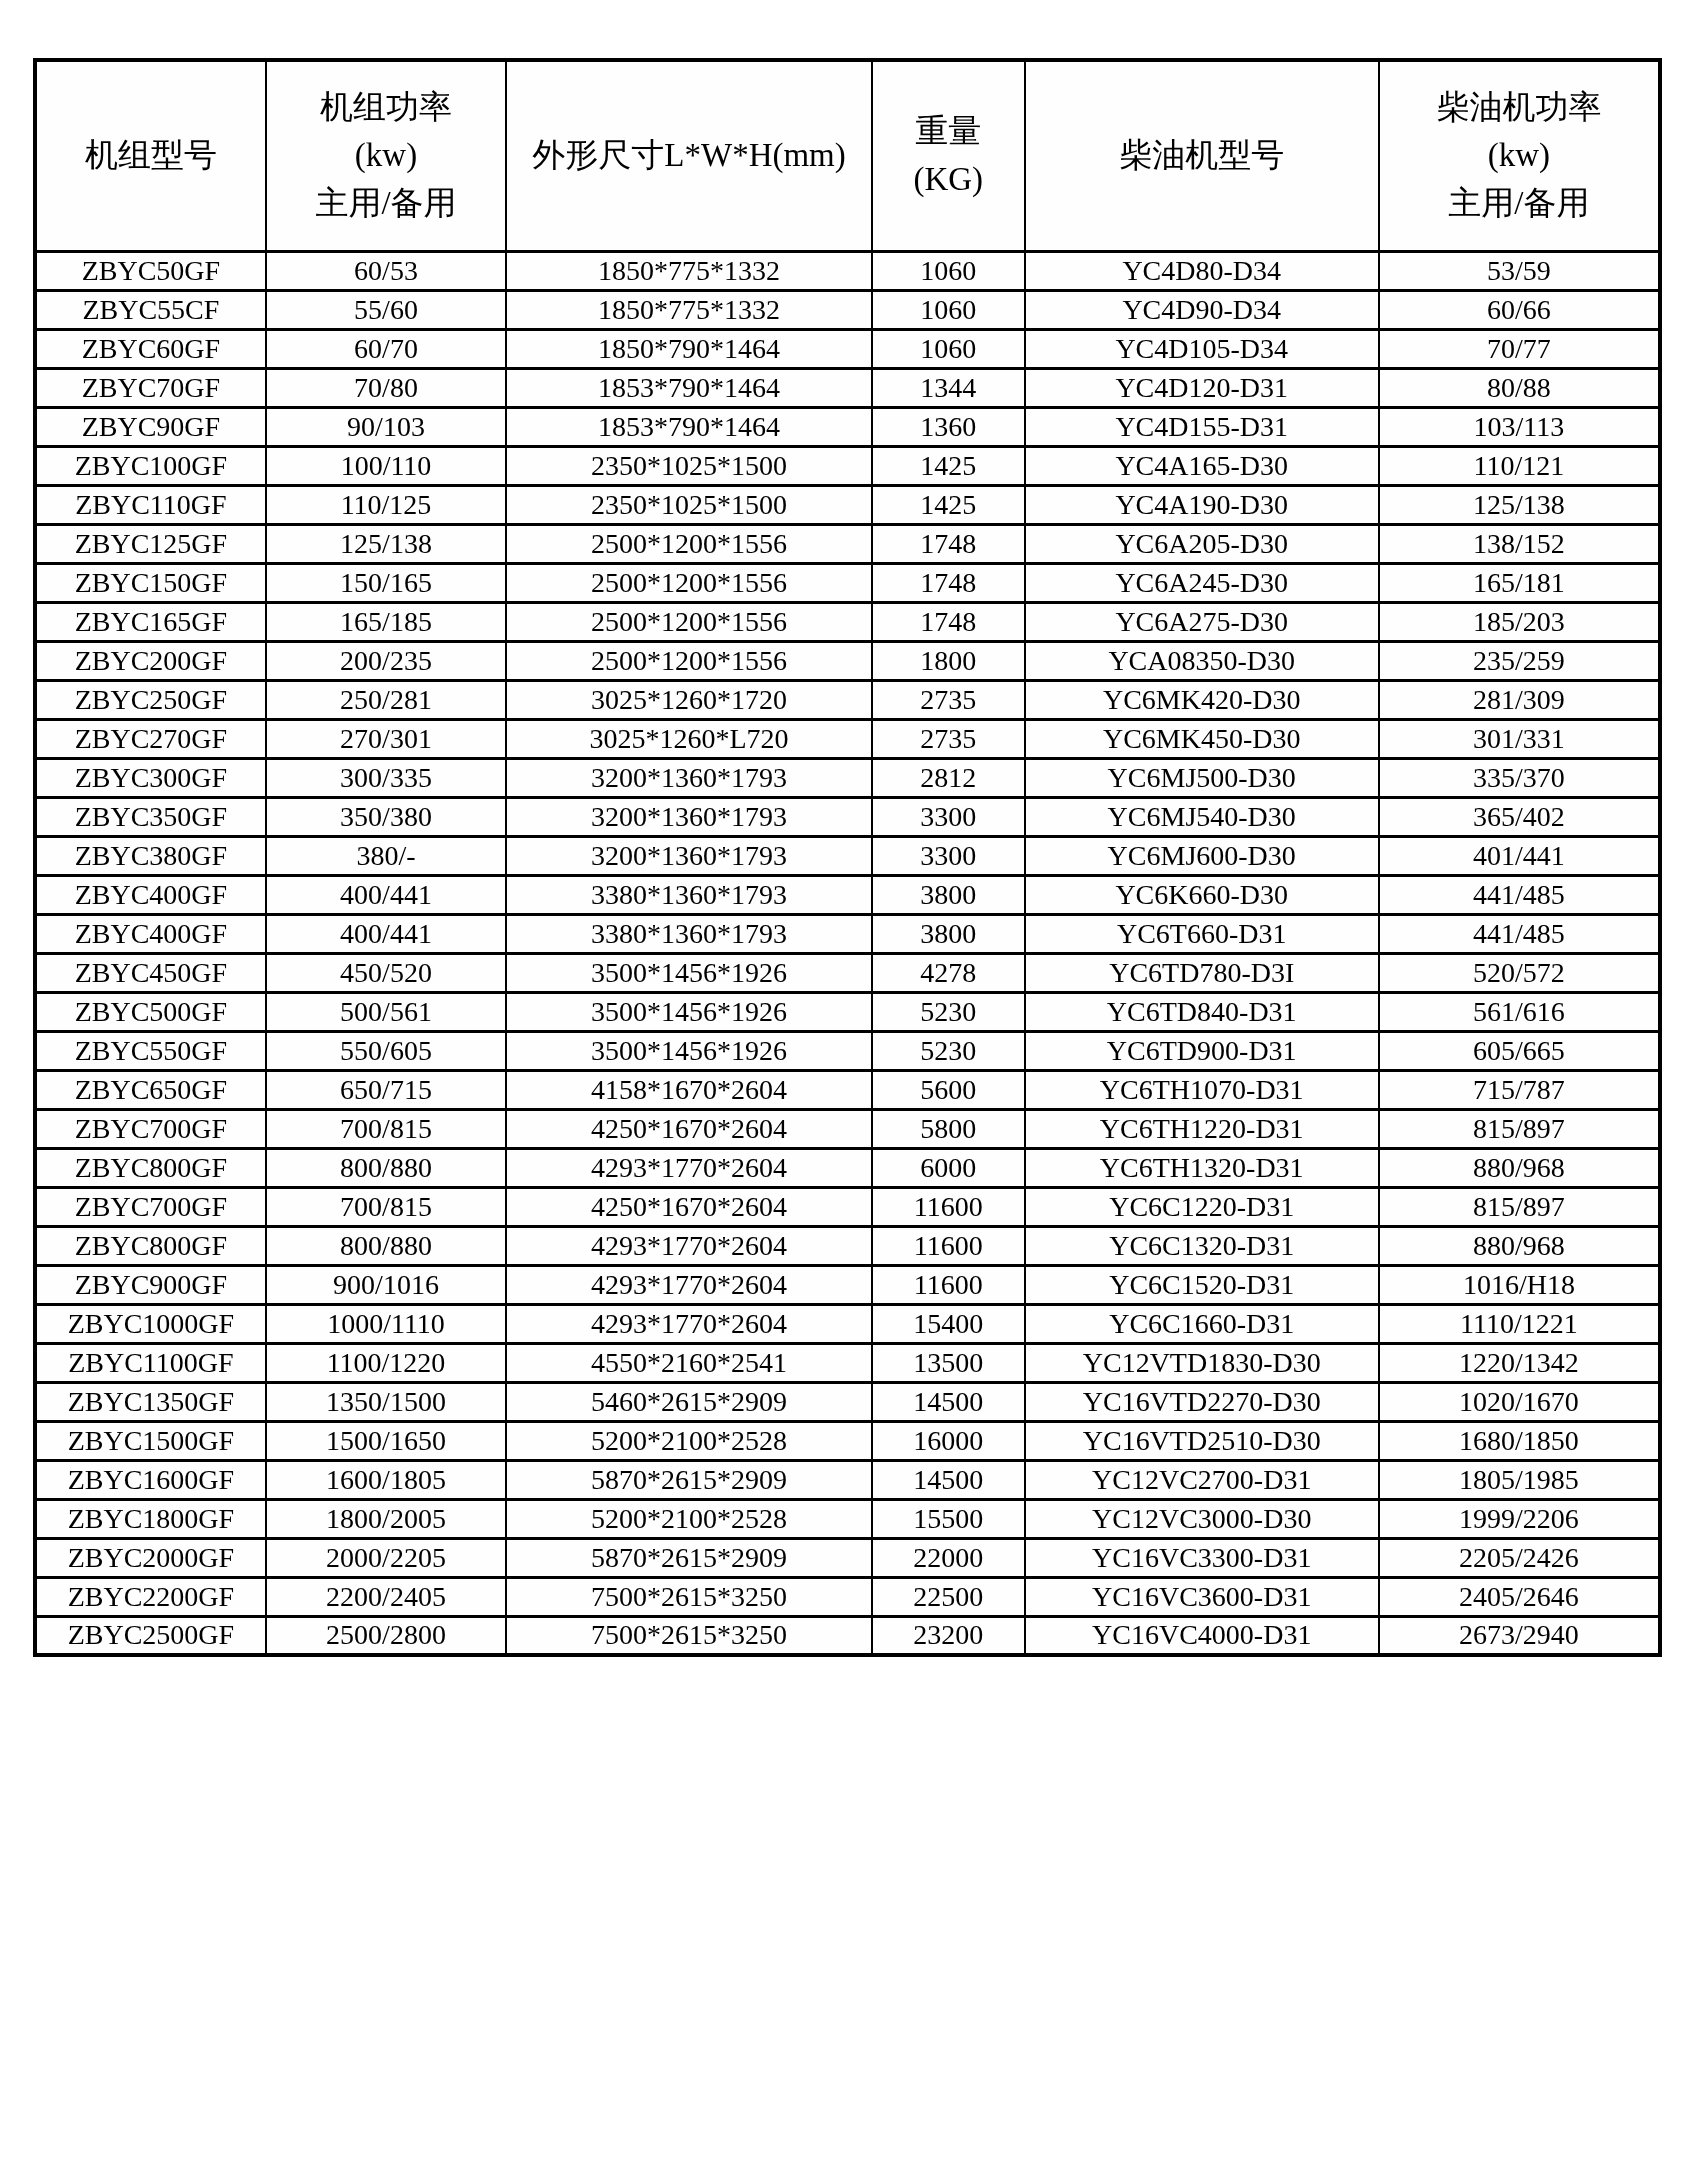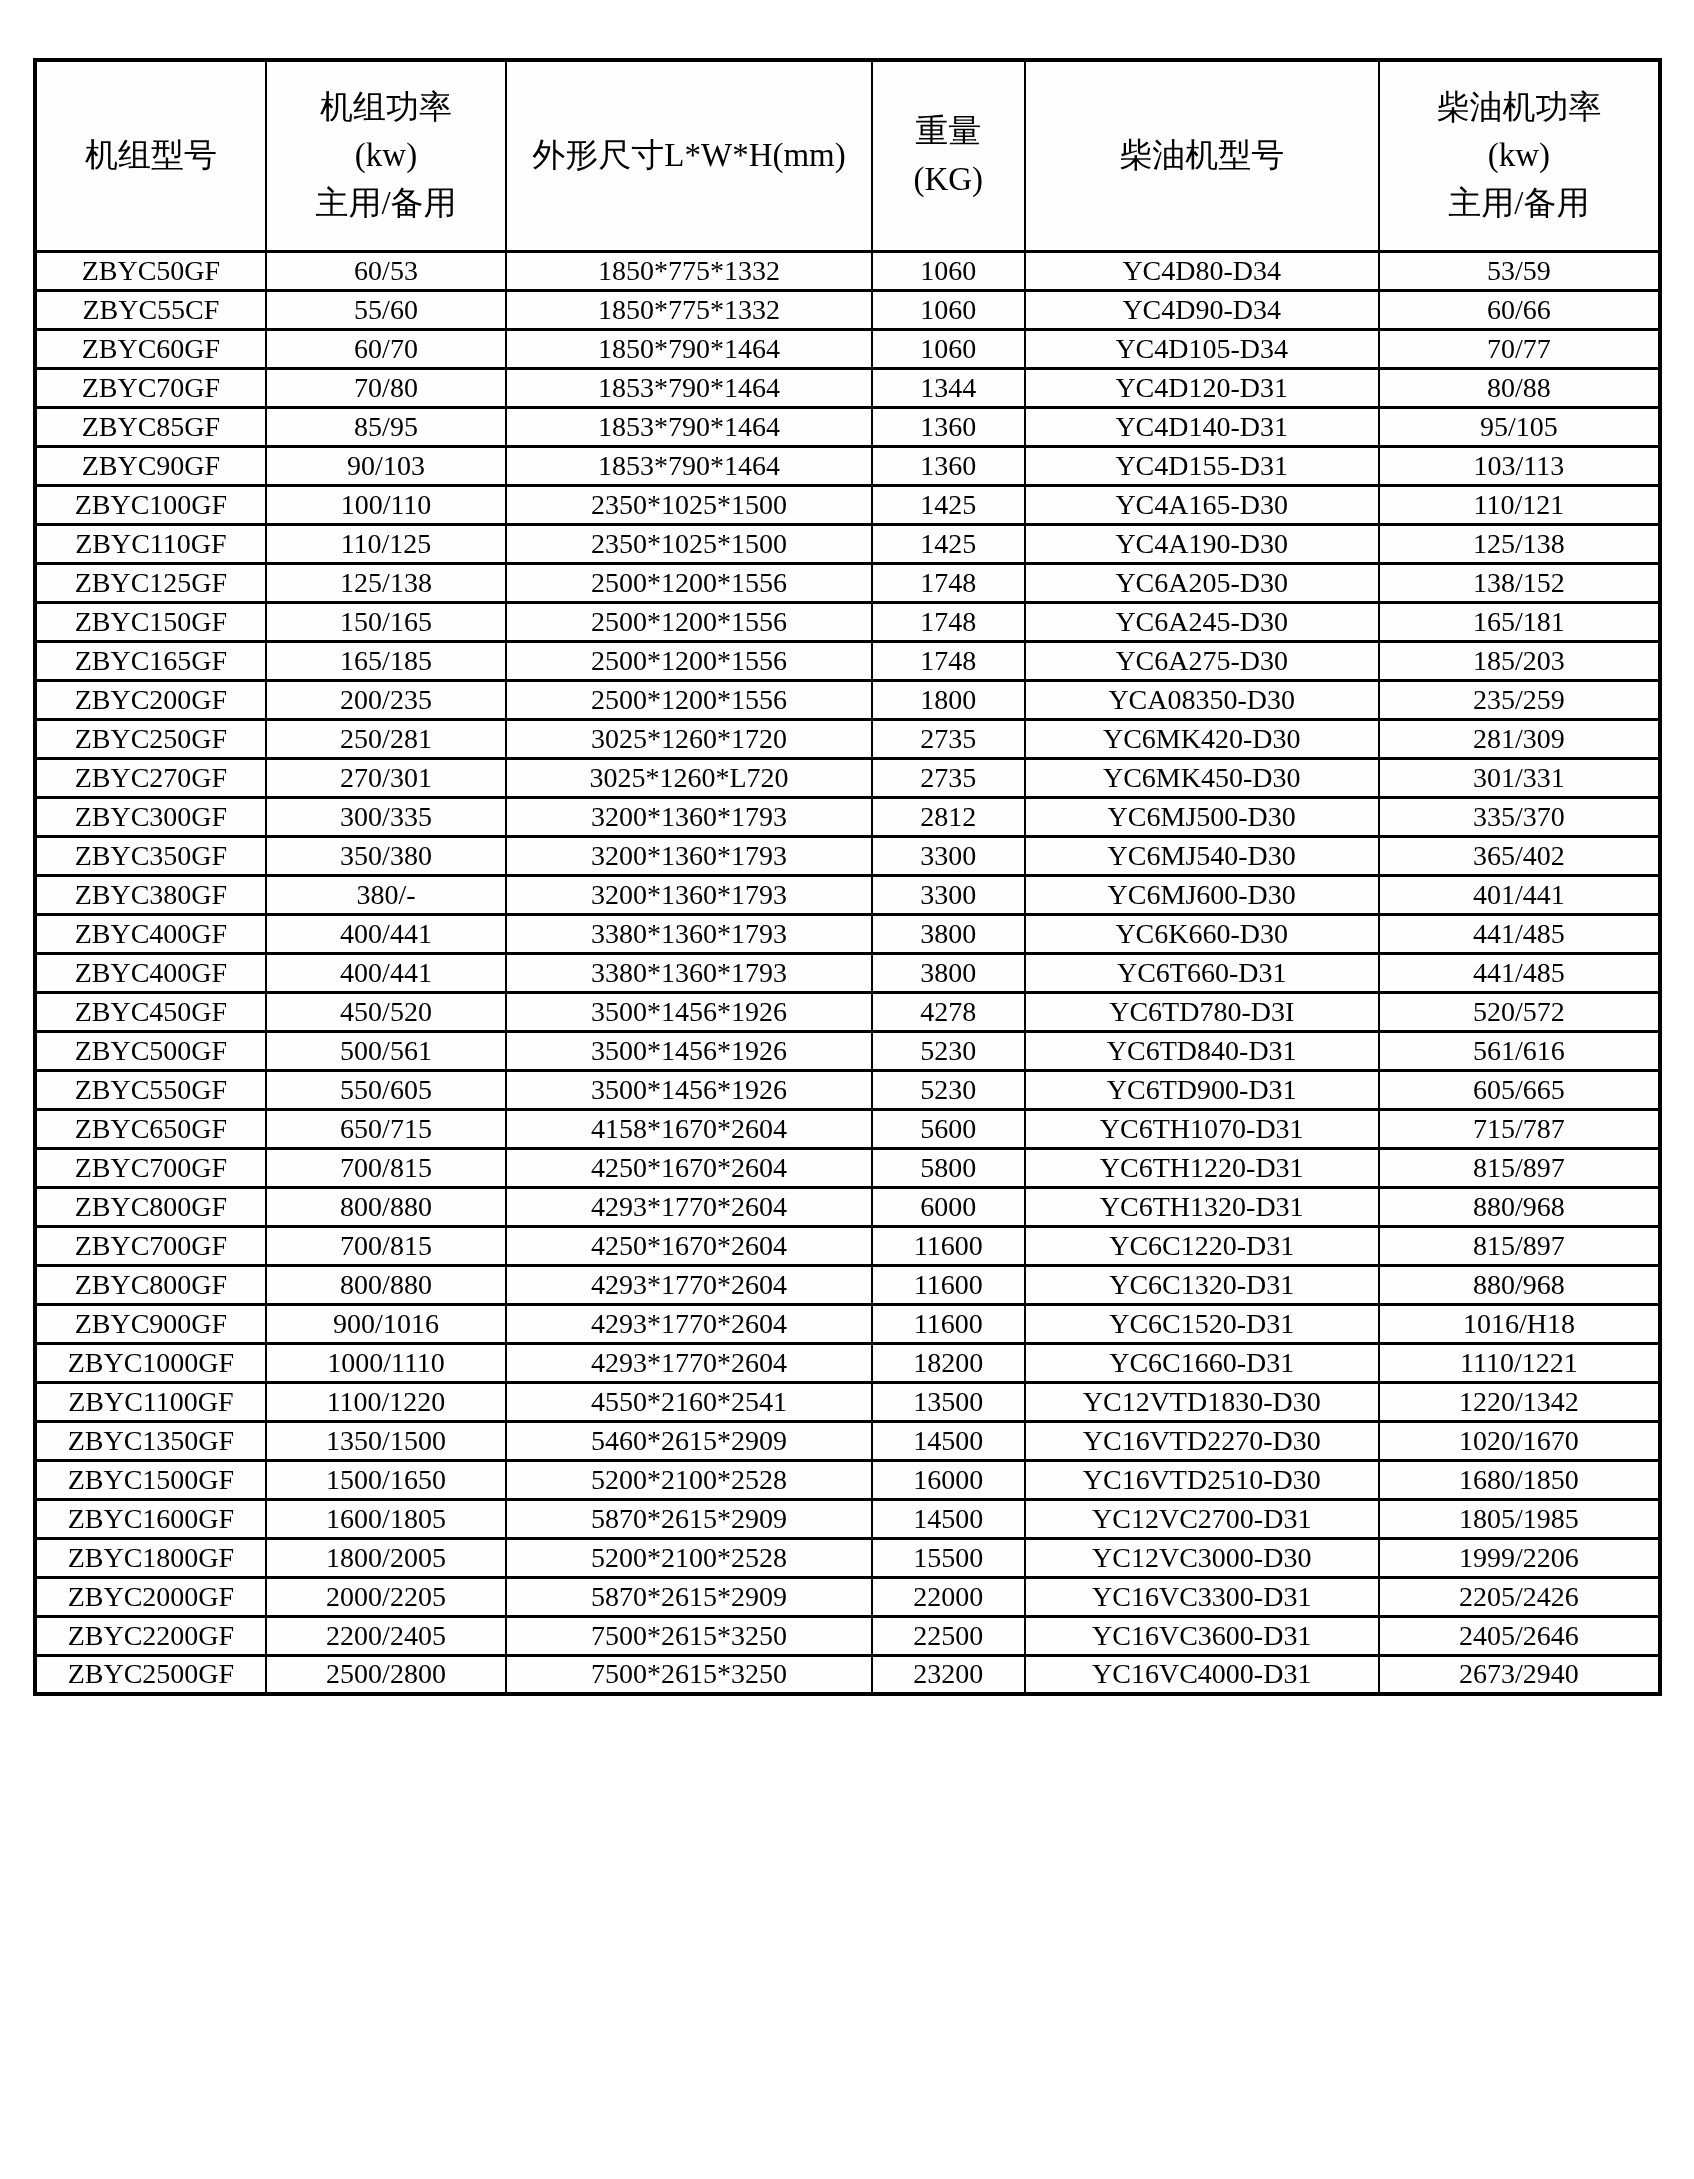--- a/index.html
+++ b/index.html
@@ -109,28 +109,20 @@
         </tr>
         <tr>
           <td>ZBYC70GF</td>
           <td>70/80</td>
           <td>1853*790*1464</td>
           <td>1344</td>
           <td>YC4D120-D31</td>
           <td>80/88</td>
         </tr>
         <tr>
-          <td>ZBYC85GF</td>
-          <td>85/95</td>
-          <td>1853*790*1464</td>
-          <td>1360</td>
-          <td>YC4D140-D31</td>
-          <td>95/105</td>
-        </tr>
-        <tr>
           <td>ZBYC90GF</td>
           <td>90/103</td>
           <td>1853*790*1464</td>
           <td>1360</td>
           <td>YC4D155-D31</td>
           <td>103/113</td>
         </tr>
         <tr>
           <td>ZBYC100GF</td>
           <td>100/110</td>
@@ -304,21 +296,21 @@
           <td>900/1016</td>
           <td>4293*1770*2604</td>
           <td>11600</td>
           <td>YC6C1520-D31</td>
           <td>1016/H18</td>
         </tr>
         <tr>
           <td>ZBYC1000GF</td>
           <td>1000/1110</td>
           <td>4293*1770*2604</td>
-          <td>18200</td>
+          <td>15400</td>
           <td>YC6C1660-D31</td>
           <td>1110/1221</td>
         </tr>
         <tr>
           <td>ZBYC1100GF</td>
           <td>1100/1220</td>
           <td>4550*2160*2541</td>
           <td>13500</td>
           <td>YC12VTD1830-D30</td>
           <td>1220/1342</td>

